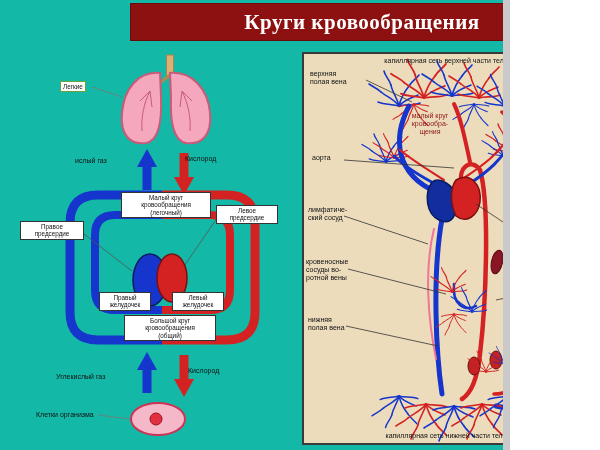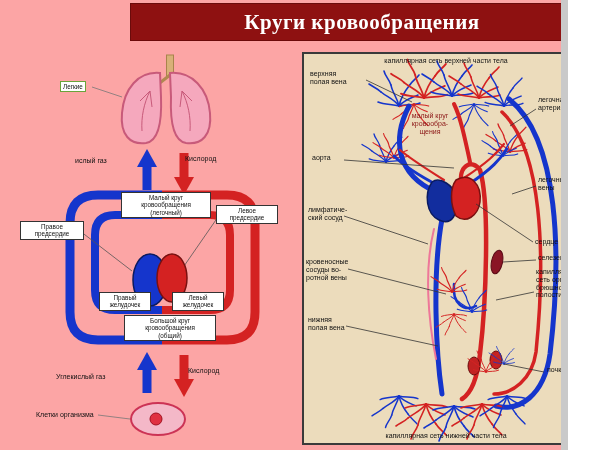--- a/index.html
+++ b/index.html
@@ -1,16 +1,16 @@
 <!DOCTYPE html>
 <html><head>
 <meta charset="utf-8">
 <style>
   html,body{margin:0;padding:0;background:#ffffff;}
-  .slide{position:relative;width:568px;height:450px;background:#fca5a5;overflow:hidden;
+  .slide{position:relative;width:510px;height:450px;background:#14b8a6;overflow:hidden;
          font-family:"Liberation Sans", sans-serif;}
   .edge-strip{position:absolute;right:0;top:0;width:7px;height:450px;background:#c9c9c9;}
   .title-bar{position:absolute;left:130px;top:3px;width:462px;height:36px;background:#8e1111;
              border:1px solid #6b0b0b;display:flex;align-items:center;justify-content:center;}
   .title-bar span{color:#ffffff;font-family:"Liberation Serif", serif;font-weight:bold;
                   font-size:21px;letter-spacing:.5px;}
   .left-diagram{position:absolute;left:0;top:45px;width:300px;height:405px;}
   .right-diagram{position:absolute;left:302px;top:52px;width:288px;height:393px;
                  background:#ecdcbc;border:2px solid #3a3a3a;box-sizing:border-box;}
   .left-diagram svg,.right-diagram svg{position:absolute;left:0;top:0;}

